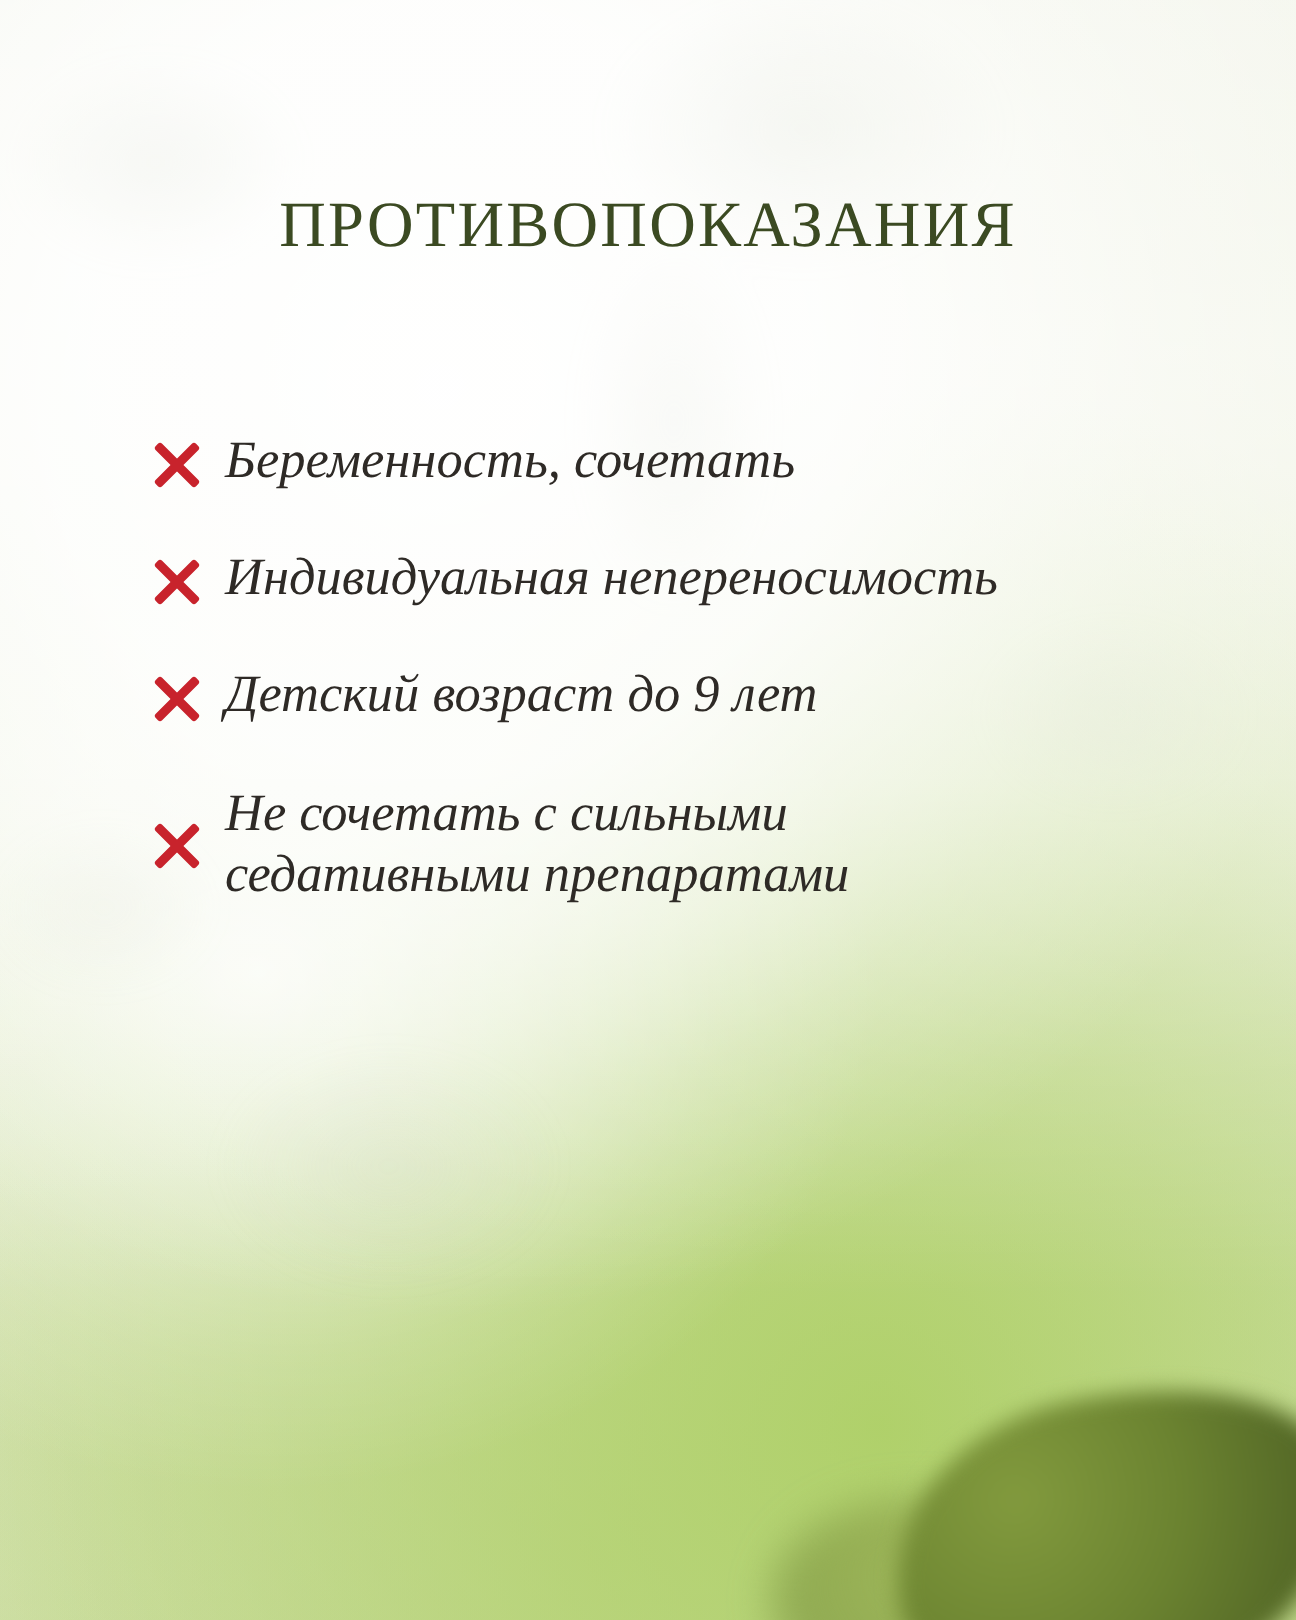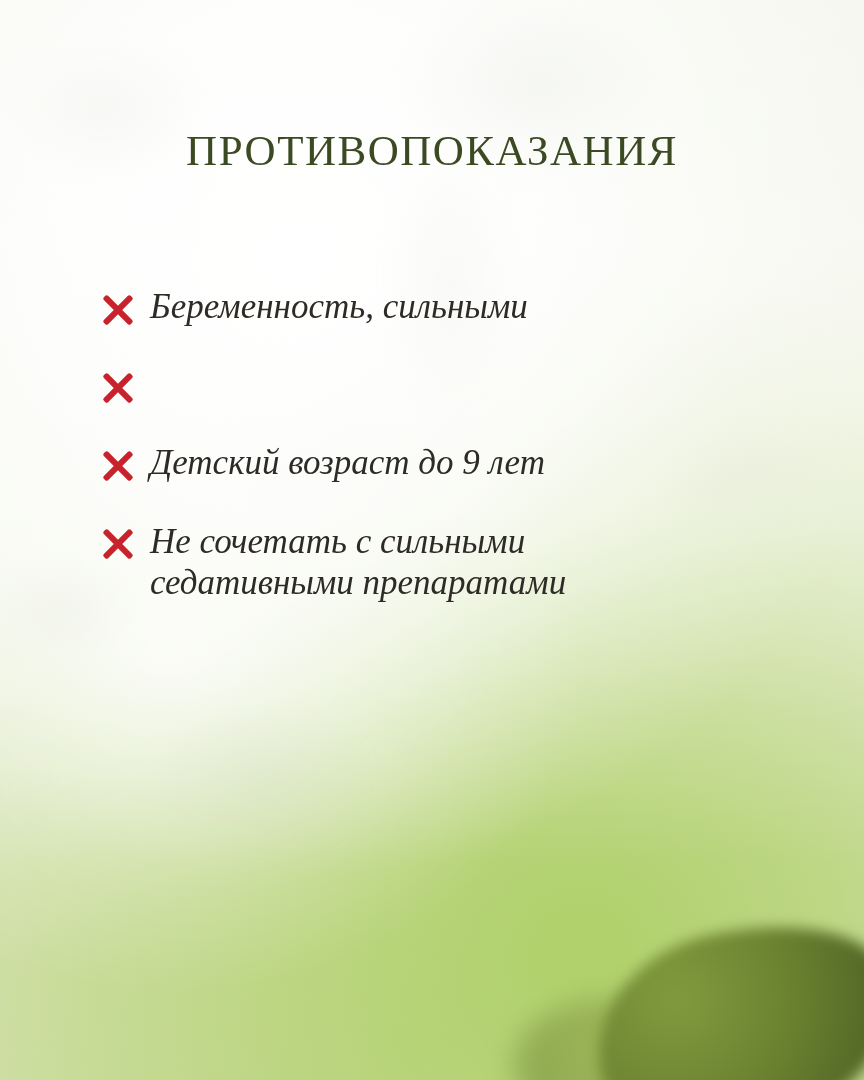--- a/index.html
+++ b/index.html
@@ -117,21 +117,21 @@
     top: 286px;
     left: 96px;
     width: 720px;
   }
 
   .item {
     display: flex;
     align-items: flex-start;
     margin-bottom: 34px;
   }
-  .item:last-child { margin-bottom: 0; }
+  .item:last-child { margin-bottom: 0; align-items: center; }
 
   .xmark {
     flex: 0 0 auto;
     width: 44px;
     height: 40px;
     position: relative;
     margin-right: 10px;
     margin-top: 4px;
   }
   .xmark::before,
@@ -170,25 +170,26 @@
 <div class="veil"></div>
 
 <div class="content">
 
   <div class="title">ПРОТИВОПОКАЗАНИЯ</div>
 
   <div class="list">
 
     <div class="item">
       <span class="xmark"></span>
-      <span class="item-text">Беременность, сильными</span>
+      <span class="item-text">Беременность, сочетать</span>
     </div>
 
     <div class="item">
       <span class="xmark"></span>
+      <span class="item-text">Индивидуальная непереносимость</span>
     </div>
 
     <div class="item">
       <span class="xmark"></span>
       <span class="item-text">Детский возраст до 9 лет</span>
     </div>
 
     <div class="item two-line">
       <span class="xmark"></span>
       <span class="item-text">Не сочетать с сильными

